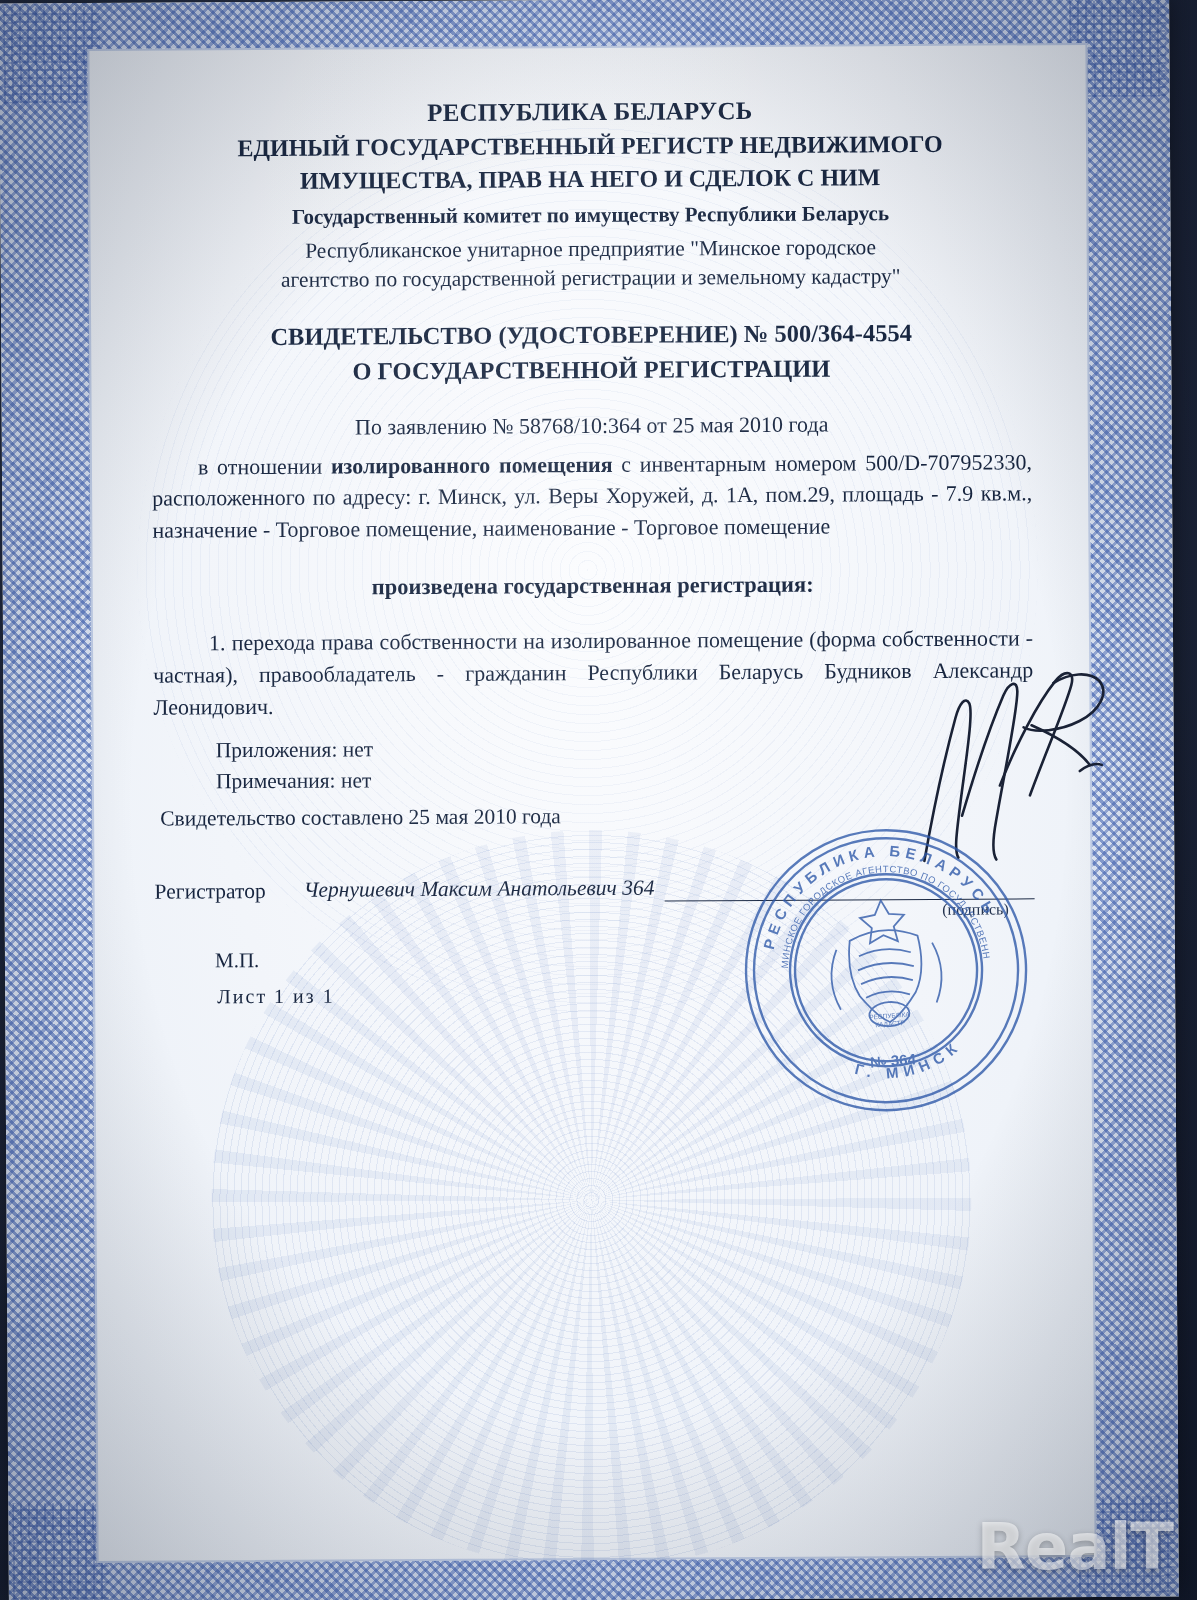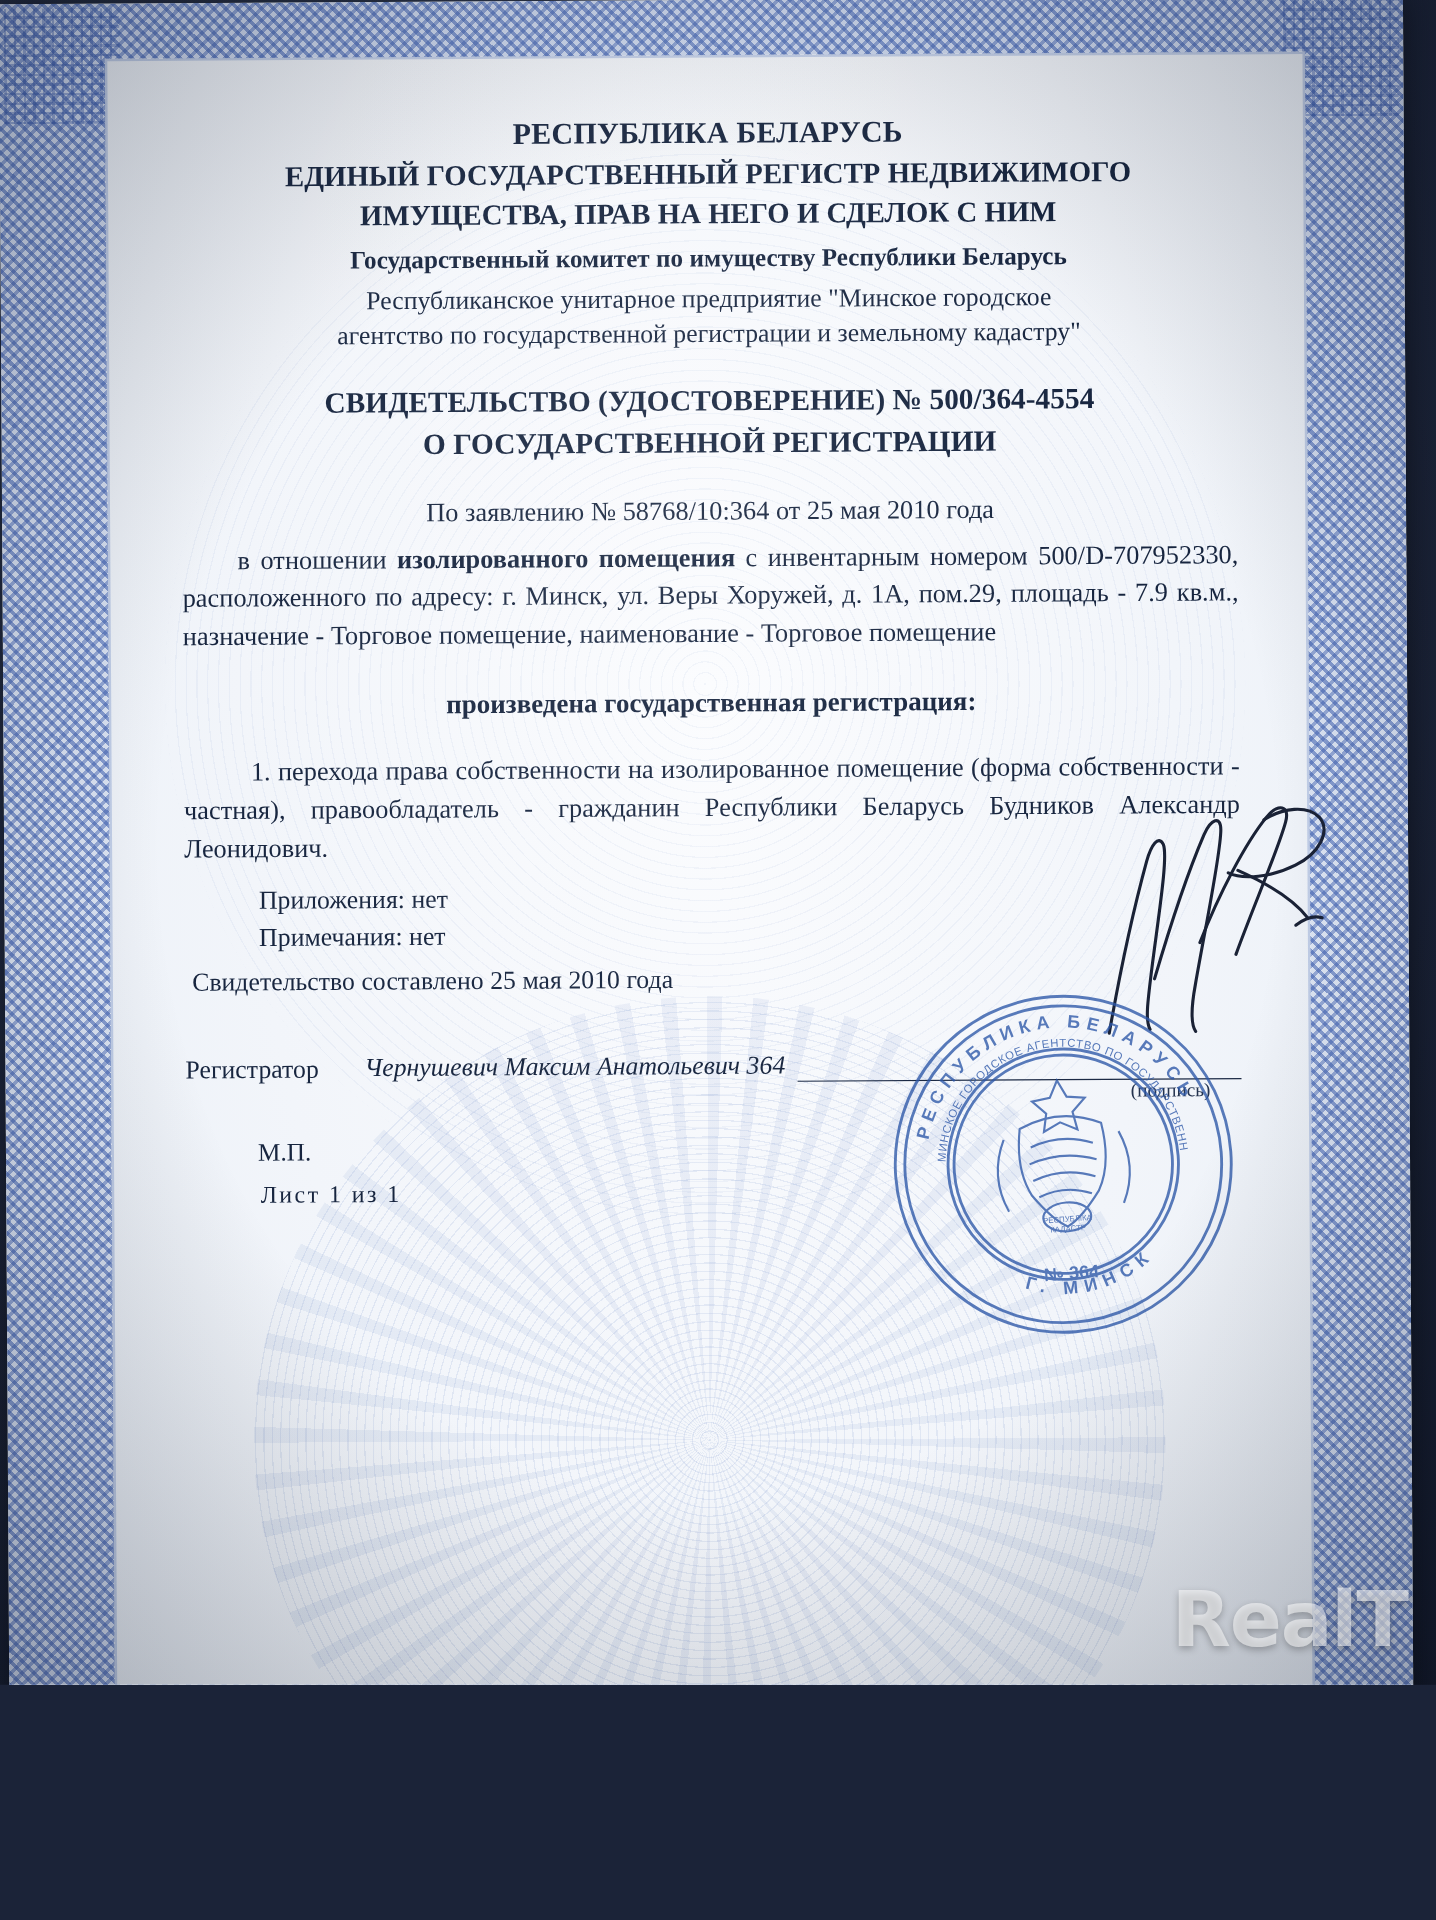--- a/index.html
+++ b/index.html
@@ -11,21 +11,21 @@
     width: 1197px;
     height: 1600px;
     overflow: hidden;
     font-family: "Liberation Serif", serif;
   }
 
   
   #photo {
     position: relative;
     width: 1197px;
-    height: 1404px;
+    height: 1600px;
     background:
       radial-gradient(ellipse at 30% 20%, #3a4660 0%, #232c43 45%, #131a2c 100%);
     overflow: hidden;
   }
 
   
   #sheet {
     position: absolute;
     left: 4px;
     top: 0px;

